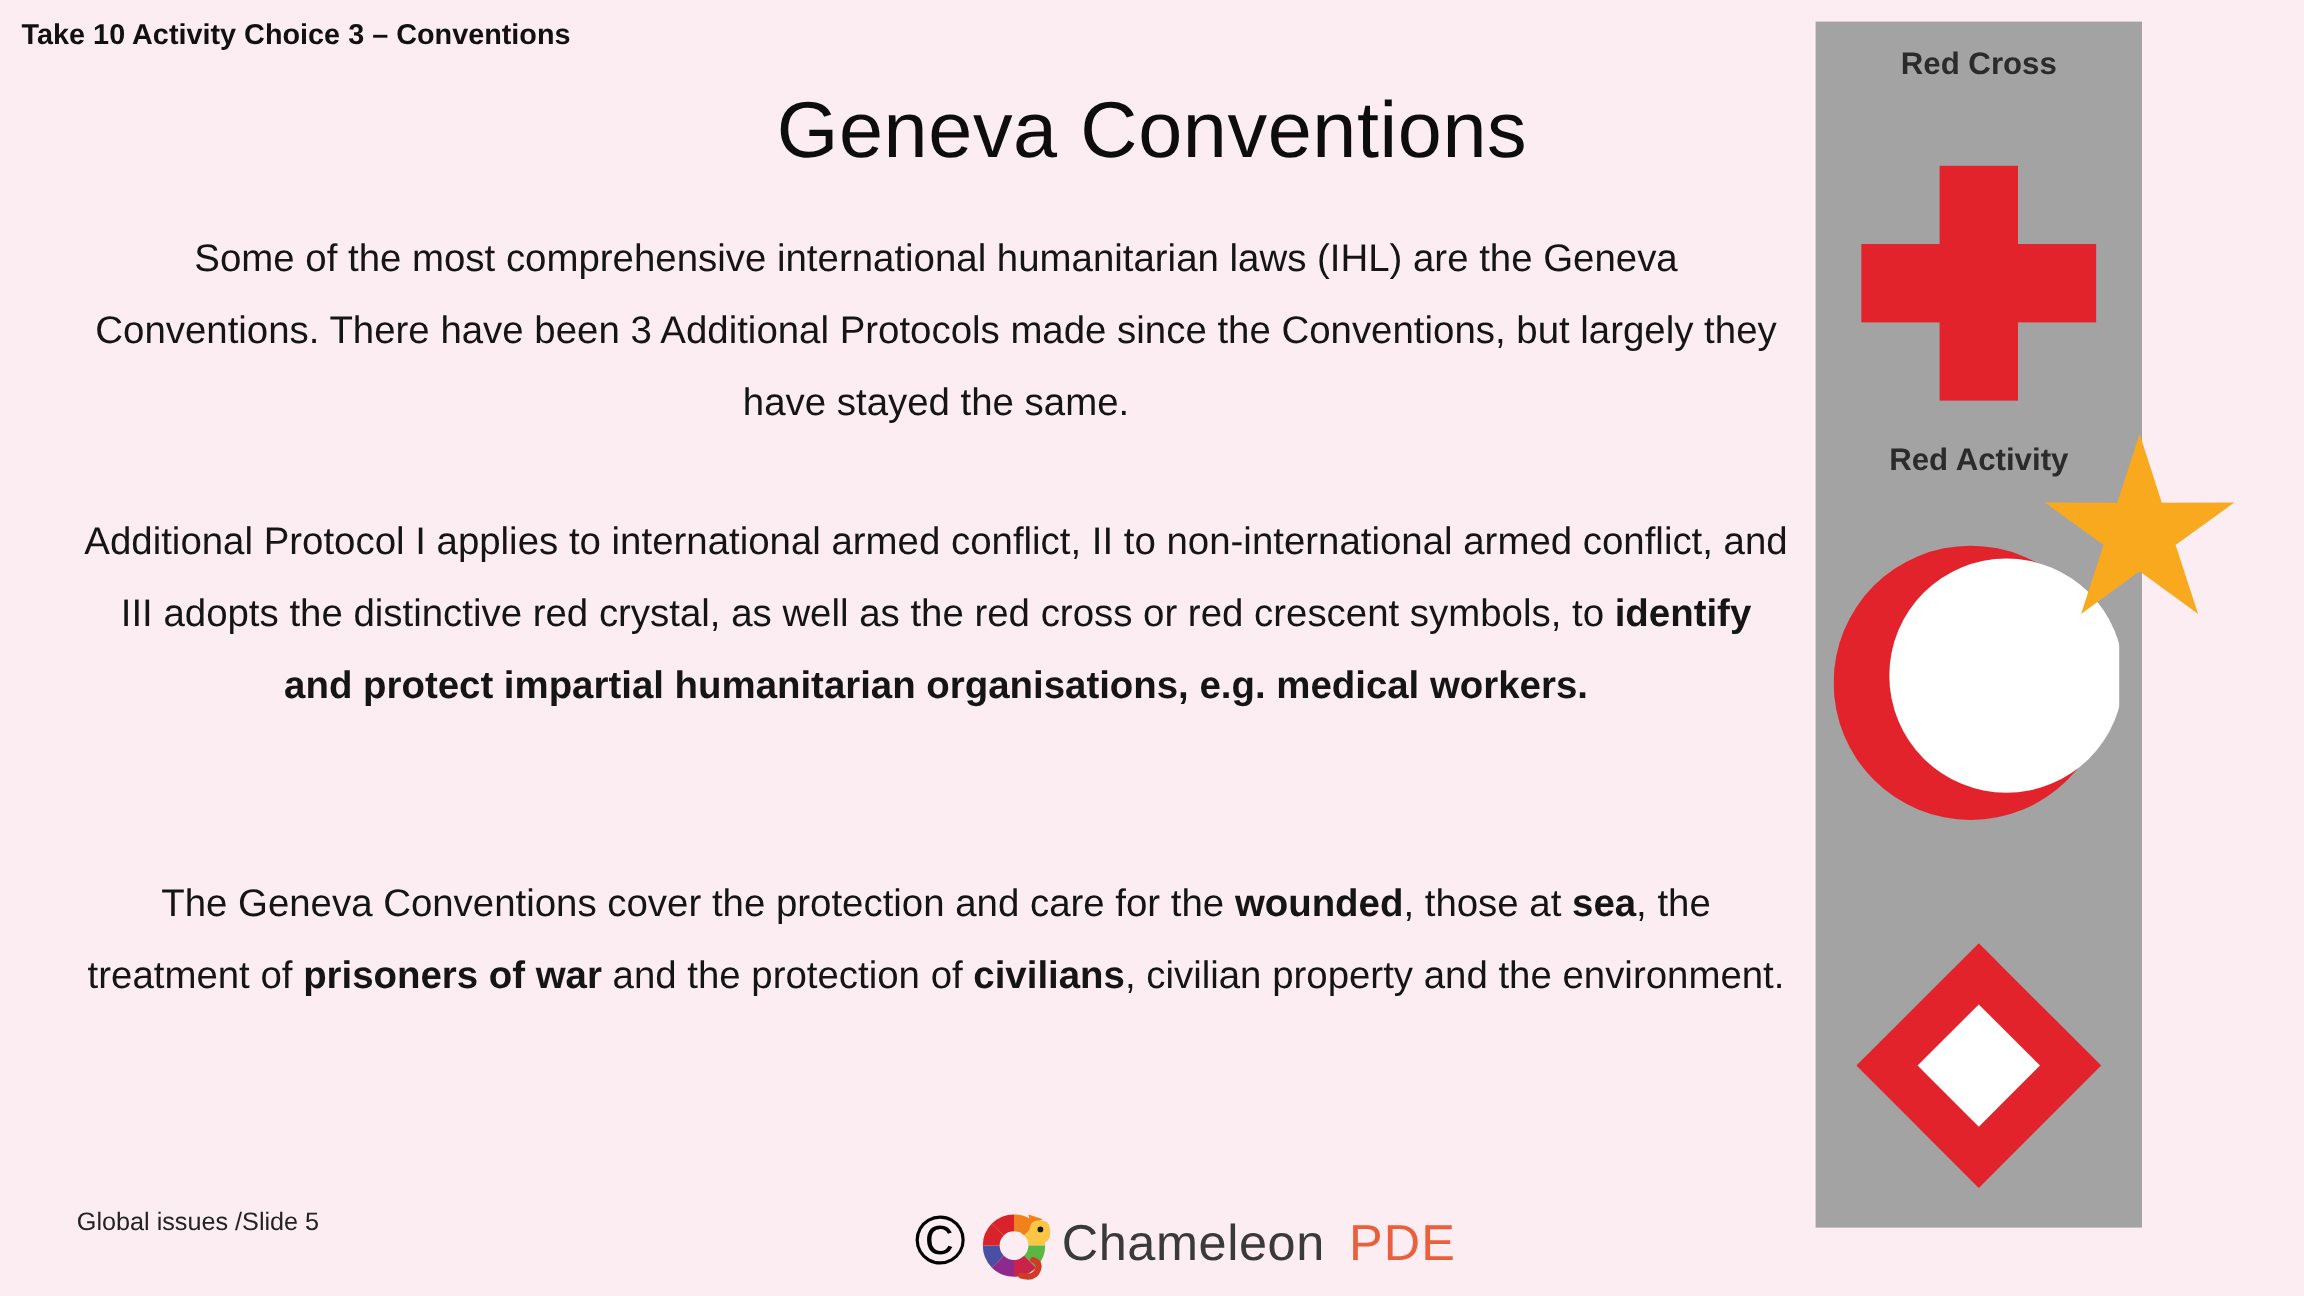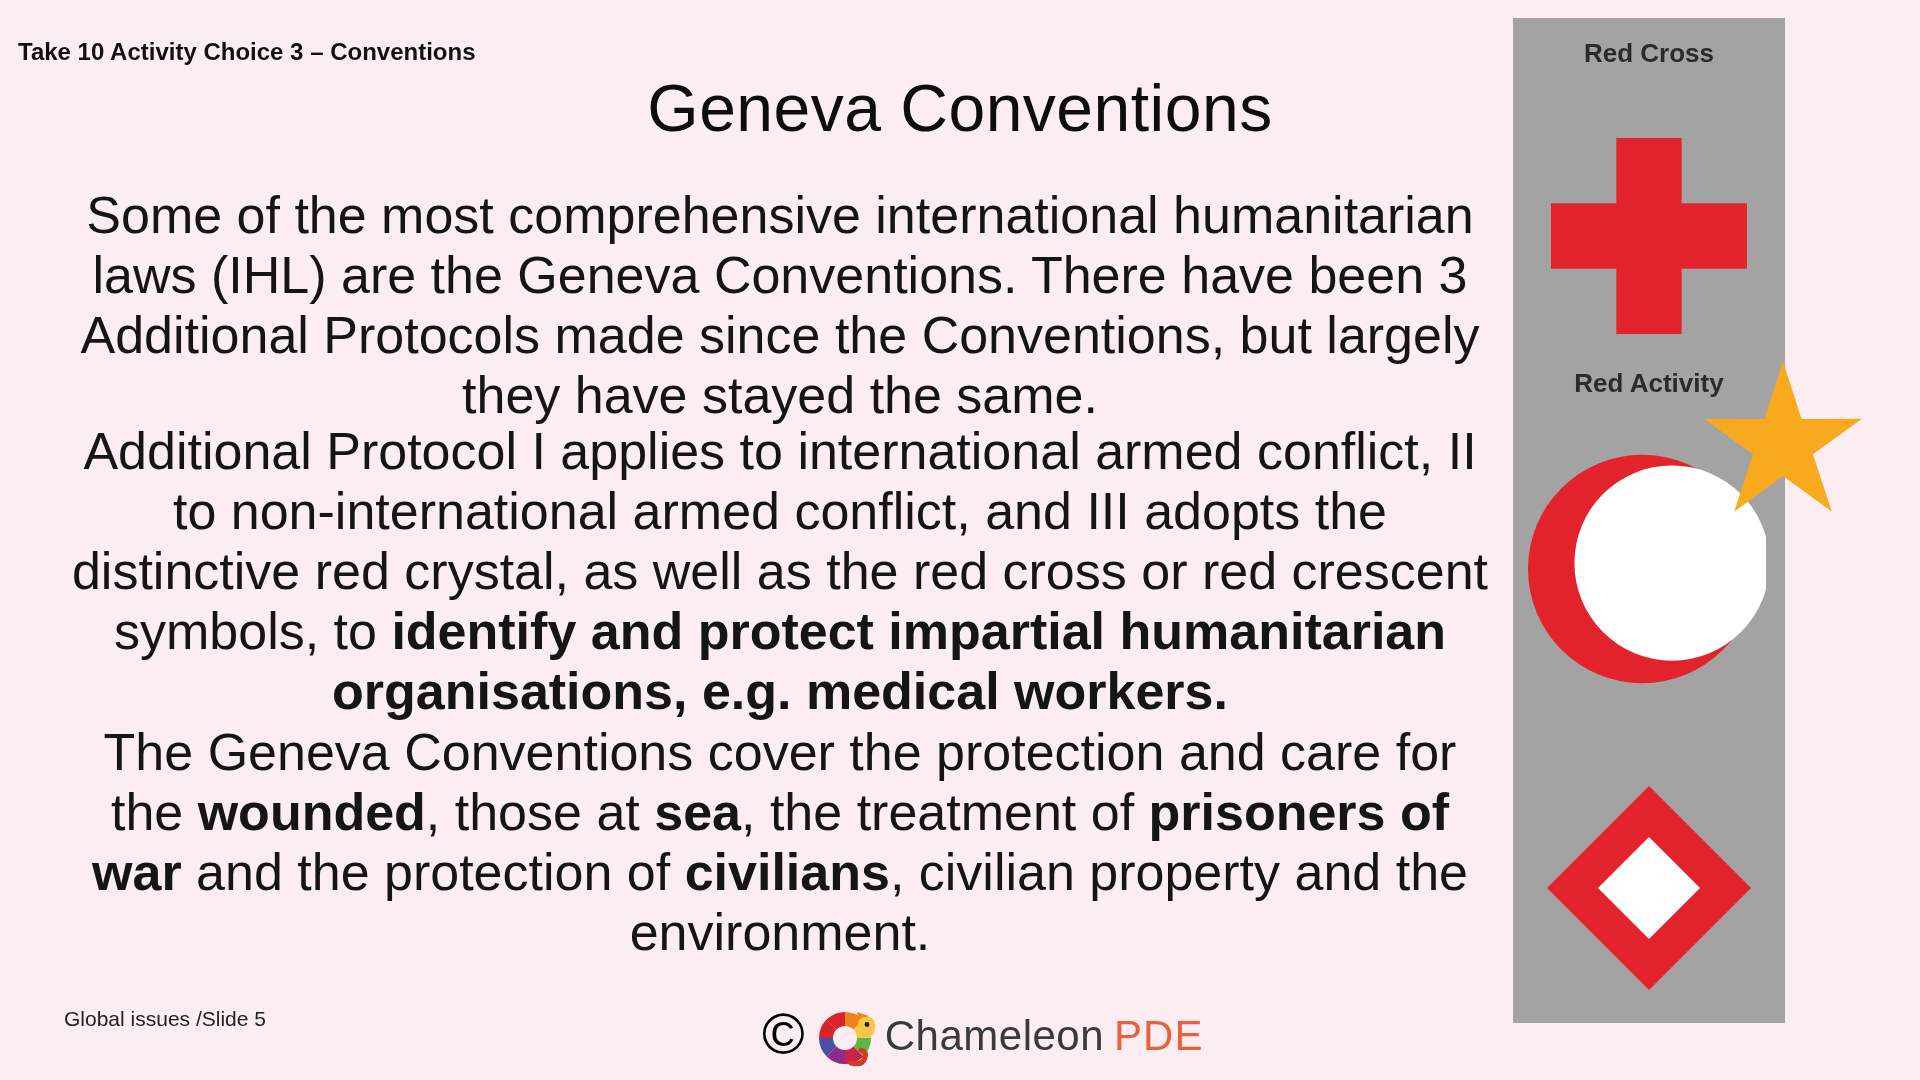--- a/index.html
+++ b/index.html
@@ -6,33 +6,33 @@
   body {
     width:1920px; height:1080px;
     background:#FCEDF2;
     font-family:"Liberation Sans", sans-serif;
     position:relative; overflow:hidden;
     color:#141414;
   }
   .slide { position:absolute; inset:0; }
 
   .header-label {
-    position:absolute; left:18px; top:38px;
+    position:absolute; left:18px; top:16px;
     font-size:24px; font-weight:bold; color:#111;text-align:right;
   }
   .title {
     position:absolute; left:0; top:70px; width:1920px;
     margin:0; text-align:center;
     font-size:66px; font-weight:normal; color:#0d0d0d;
     letter-spacing:0.5px;
   }
   .para {
     position:absolute; left:70px; width:1420px;
     margin:0; text-align:center;
-    font-size:52px; line-height:60px; color:#151515;
+    font-size:32px; line-height:60px; color:#151515;
   }
   .para-0 { top:185px; }
   .para-1 { top:421px; }
   .para-2 { top:722px;text-align:center; }
   .b { font-weight:bold; }
 
   .panel {
     position:absolute; left:1513px; top:18px;
     width:272px; height:1005px;
     background:#a3a3a3;
@@ -60,21 +60,21 @@
   }
   .copy-mark {
     font-size:58px; line-height:1; color:#000; font-weight:400;
     transform:translateY(-2px);
   }
   .chameleon { width:64px; height:68px; }
   .brand-name {
     font-size:42px; font-weight:400; color:#3A3A3A; letter-spacing:0.5px;
   }
   .brand-suffix {
-    font-size:42px; font-weight:500; color:#E8603C; margin-left:2px; letter-spacing:1px;
+    font-size:42px; font-weight:500; color:#E8603C; margin-left:12px; letter-spacing:1px;
   }
 </style>
 </head>
 <body>
 
 <div class="slide">
 
   <div class="header-label">Take 10 Activity Choice 3 – Conventions</div>
 
   <h1 class="title">Geneva Conventions</h1>

